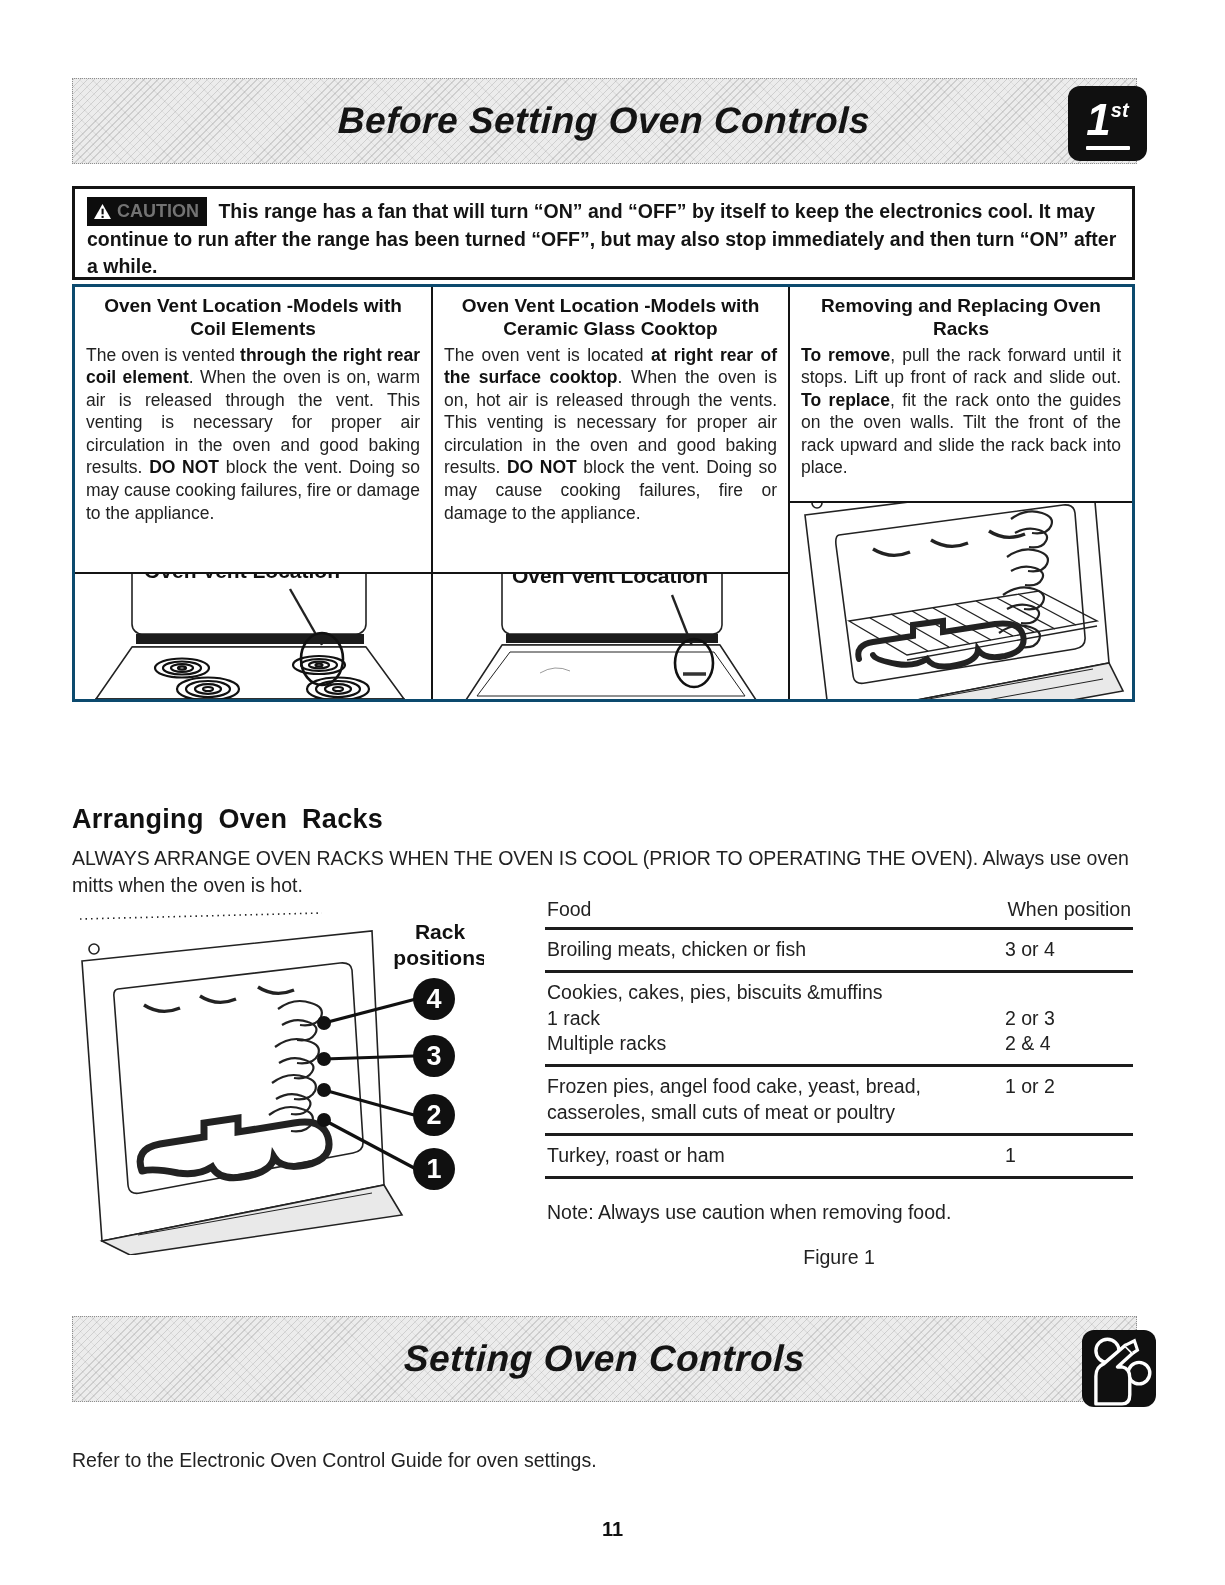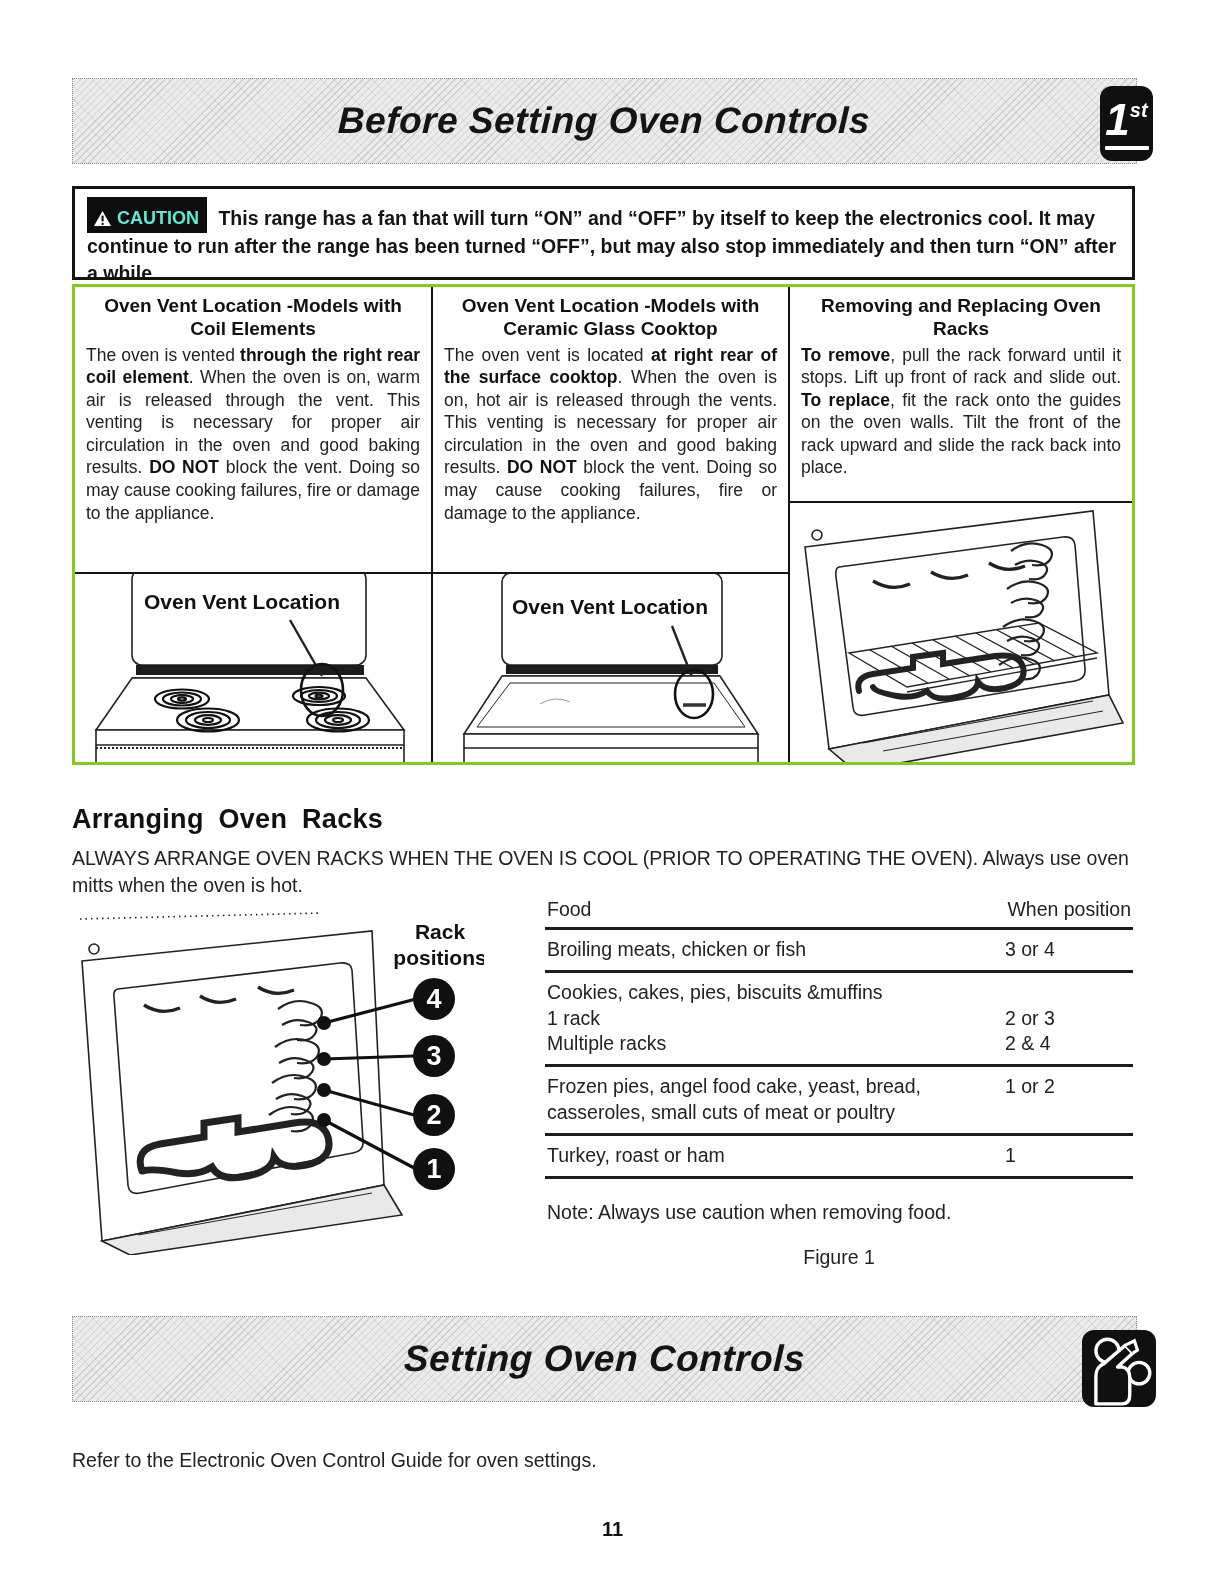--- a/index.html
+++ b/index.html
@@ -19,43 +19,43 @@
     display:flex;align-items:center;justify-content:center;
   }
   .band-title{
     font-style:italic;font-weight:bold;font-size:37px;color:#141414;
     letter-spacing:.5px;transform:skewX(-2deg);
   }
   .badge{
     position:absolute;background:#101010;border-radius:12px;
     display:flex;flex-direction:column;align-items:center;justify-content:center;
   }
-  .badge-1st{left:1100px;top:86px;width:53px;height:75px;}
+  .badge-1st{left:1068px;top:86px;width:79px;height:75px;}
   .badge-hand{left:1082px;top:1330px;width:74px;height:77px;}
   .badge-1st .num{
     color:#fff;font-style:italic;font-weight:bold;font-size:44px;line-height:1;
   }
   .badge-1st sup{color:#fff;font-style:italic;font-weight:bold;font-size:20px;vertical-align:18px;}
   .badge-underline{width:44px;height:4px;background:#fff;margin-top:4px;border-radius:1px;}
   
   .caution-box{
     position:absolute;left:72px;top:186px;width:1063px;height:94px;
     border:3px solid #141414;box-sizing:border-box;padding:8px 12px 6px 12px;
   }
   .caution-text{
     margin:0;font-weight:bold;font-size:19.5px;line-height:1.38;color:#141414;
   }
   .caution-chip{
-    display:inline-flex;align-items:center;gap:5px;background:#0d0d0d;color:#5eead4;
-    padding:9px 8px 2px 6px;font-size:18px;margin-right:6px;vertical-align:-2px;justify-content:flex-end;
+    display:inline-flex;align-items:center;gap:5px;background:#0d0d0d;color:#737373;
+    padding:2px 8px 2px 6px;font-size:18px;margin-right:6px;vertical-align:-2px;justify-content:flex-end;
   }
   
   .vent-box{
-    position:absolute;left:72px;top:284px;width:1063px;height:481px;
-    border:3px solid #84cc16;box-sizing:border-box;display:flex;
+    position:absolute;left:72px;top:284px;width:1063px;height:418px;
+    border:3px solid #0c4a6e;box-sizing:border-box;display:flex;
   }
   .vcol{display:flex;flex-direction:column;box-sizing:border-box;}
   .vcol1{width:356px;}
   .vcol2{width:357px;border-left:2px solid #141414;}
   .vcol3{flex:1;border-left:2px solid #141414;}
   .cell-text{box-sizing:border-box;padding:8px 11px 0 11px;overflow:hidden;}
   .vcol1 .cell-text,.vcol2 .cell-text{height:287px;border-bottom:2px solid #141414;}
   .vcol3 .cell-text{height:216px;border-bottom:2px solid #141414;}
   .cell-head{font-weight:bold;font-size:19px;line-height:1.2;text-align:center;margin-bottom:3px;color:#111;}
   .cell-body{margin:0;font-size:17.5px;line-height:1.29;text-align:justify;color:#222;}

